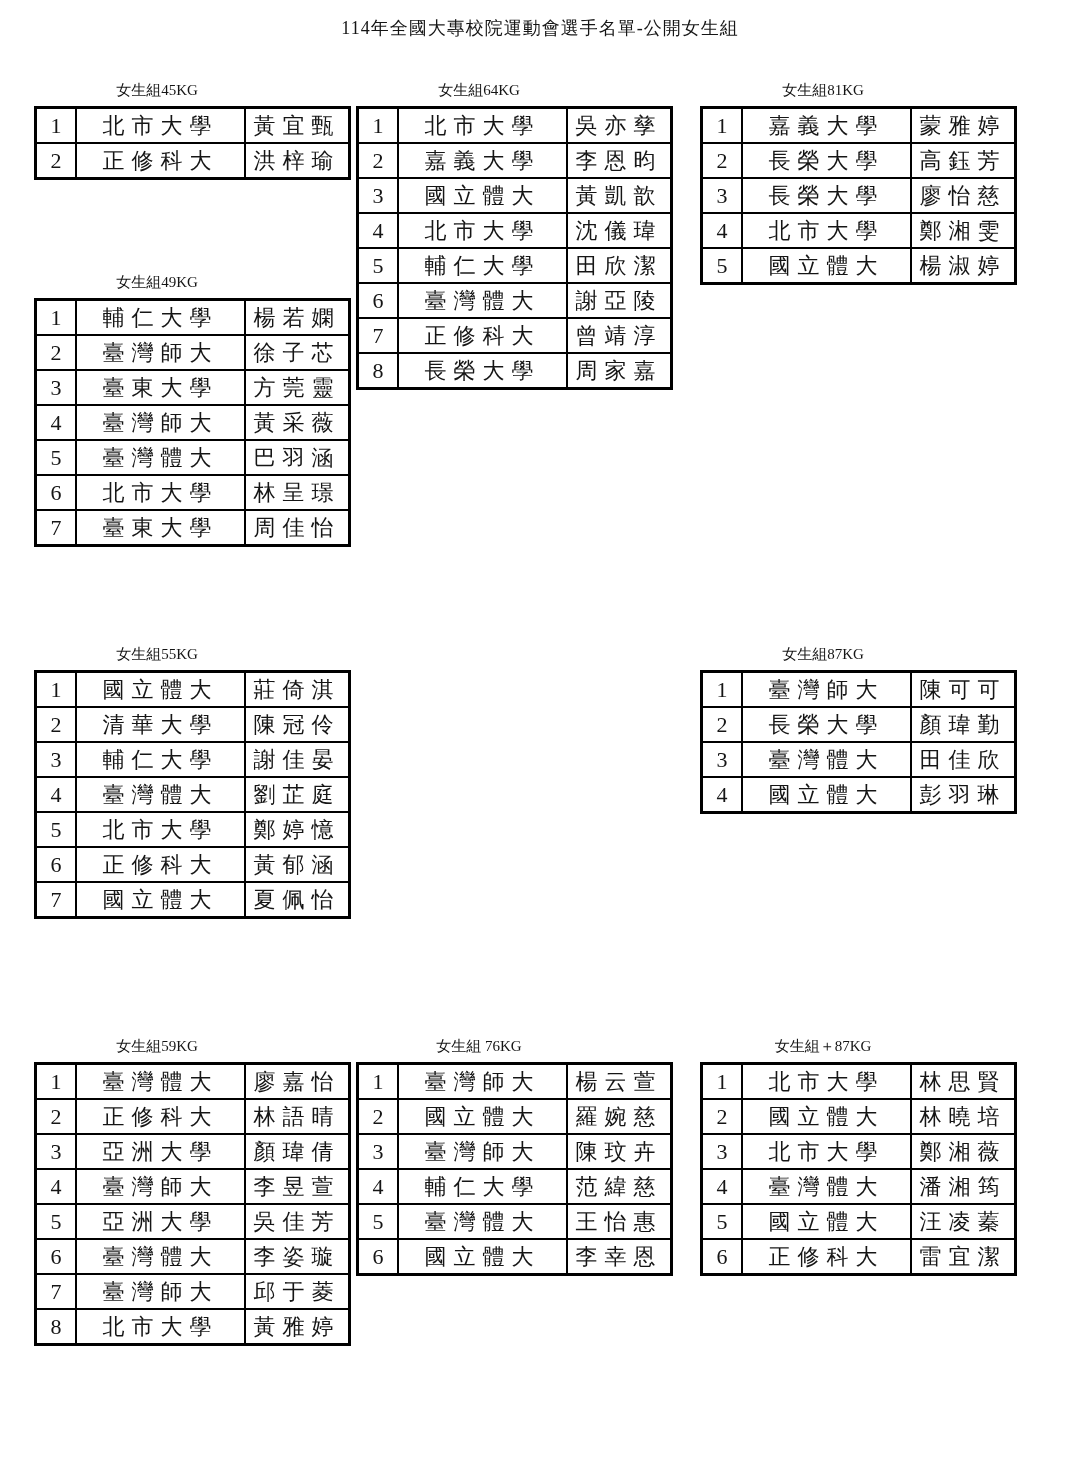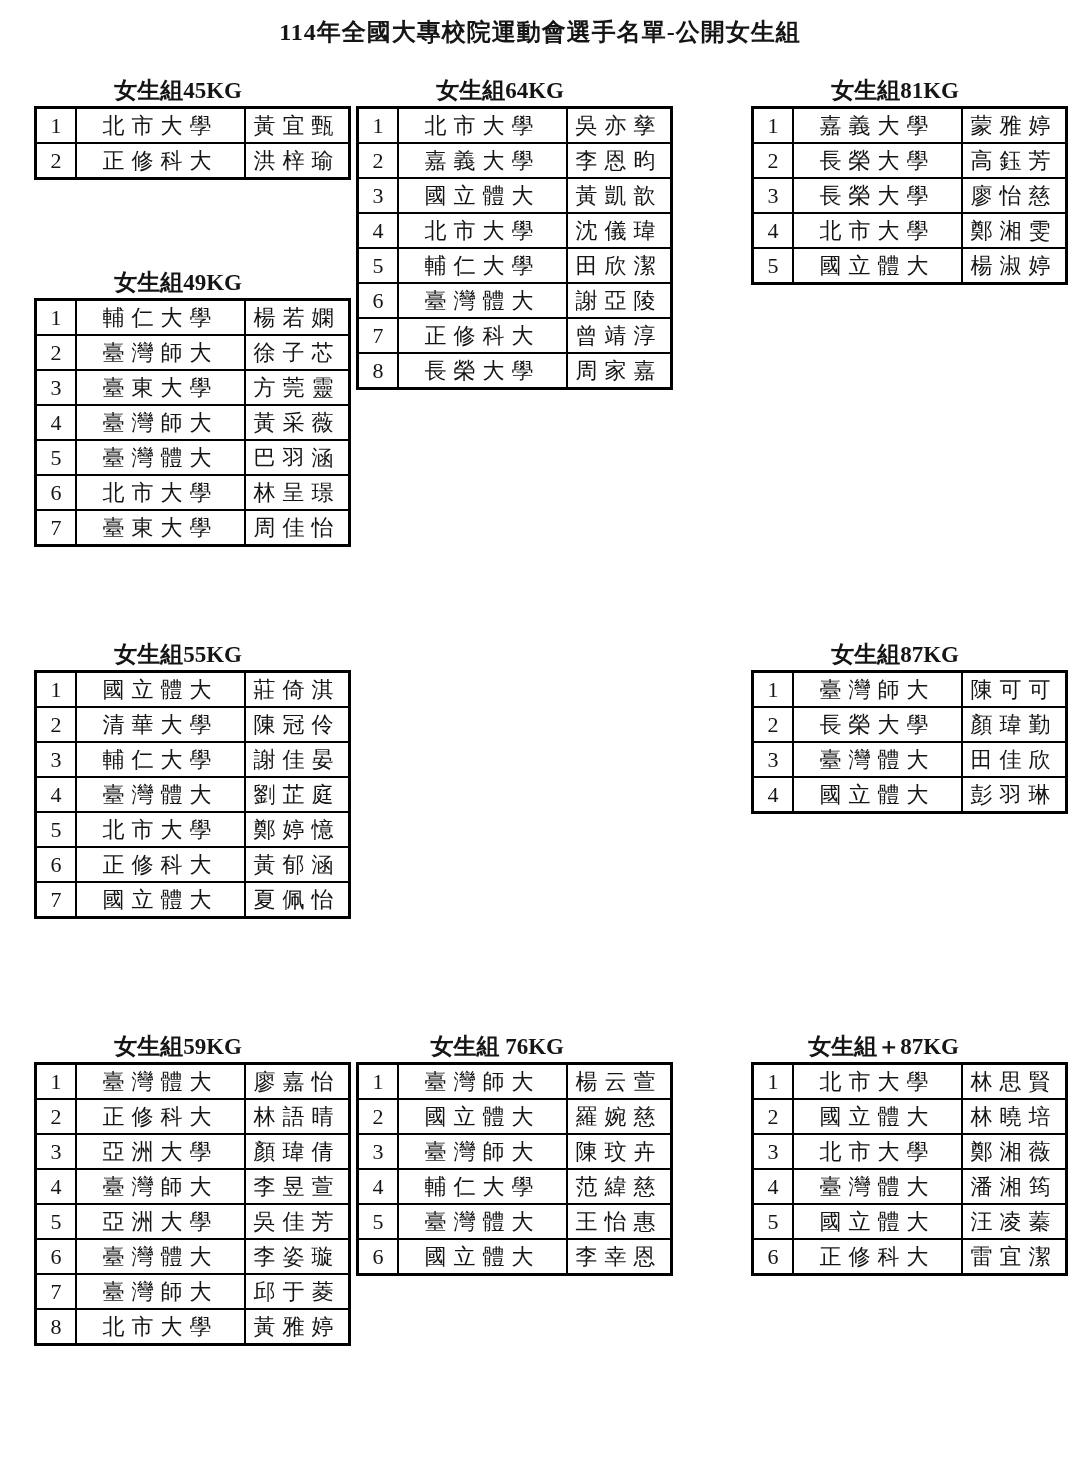--- a/index.html
+++ b/index.html
@@ -15,47 +15,46 @@
     font-family: "Liberation Serif", "DejaVu Serif", serif;
     color: #151515;
     overflow: hidden;
   }
   .doc-title {
     position: absolute;
     top: 16px;
     left: 0;
     width: 100%;
     text-align: center;
-    font-size: 24px;
+    font-size: 18px;
     letter-spacing: 1px;
     white-space: nowrap;
-    font-weight: bold;
   }
   .weight-section {
     position: absolute;
     width: 313px;
   }
   
   .band-1 { top: 78px; }
   .band-2 { top: 254px; margin-top: 16px; }
   .band-3 { top: 642px; }
   .band-4 { top: 1034px; }
   
   .col-l { left: 34px; }
   .col-m { left: 356px; }
-  .col-r { left: 723px; padding-left: 28px; }
+  .col-r { left: 672px; padding-left: 28px; }
 
   .table-title {
     width: 170px;
     margin-left: 38px;
     height: 25px;
     line-height: 25px;
-    text-align: right;
-    font-weight: bold;
-    font-size: 23px;
+    text-align: center;
+    font-weight: normal;
+    font-size: 15px;
     white-space: nowrap;
     margin-bottom: 3px;
   }
   table.roster {
     border-collapse: collapse;
     width: 313px;
     table-layout: fixed;
     border: 3px solid #000;
   }
   table.roster td {

